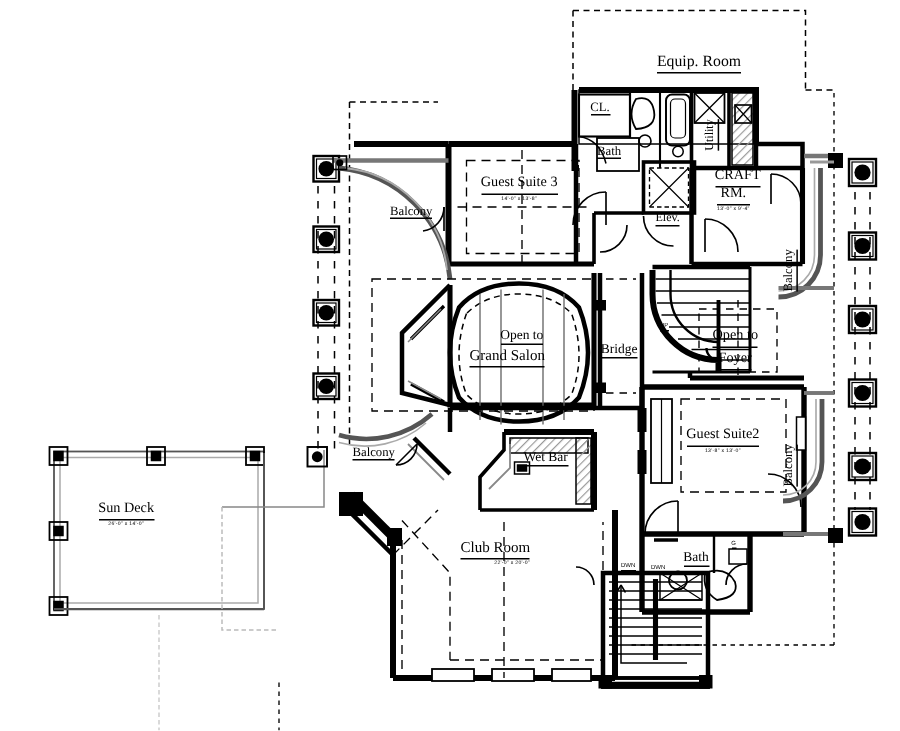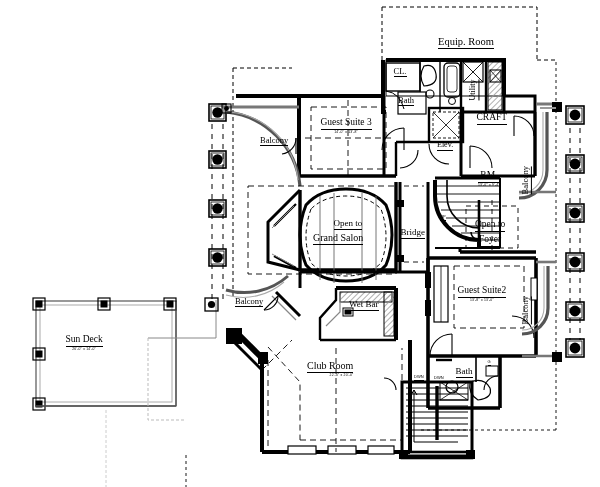--- a/index.html
+++ b/index.html
@@ -429,21 +429,21 @@
       </div>
       <div class="lbl rot" style="font-size: 8px; left: 463.5px; top: 85px;">
         <span class="t">Utility</span>
       </div>
       <div class="lbl" style="font-size: 8px; left: 437px; top: 113px; margin-top: 28px;">
         <span class="t">Elev.</span>
       </div>
       <div class="lbl" style="font-size: 9.5px; left: 476.5px; top: 113px;">
         <span class="t">CRAFT</span>
       </div>
-      <div class="lbl" style="font-size: 9.5px; left: 478px; top: 125px; margin-top: 46px;">
+      <div class="lbl" style="font-size: 9.5px; left: 478px; top: 125px;">
         <span class="t">RM.</span>
         <span class="d">13'-0" x 9'-4"</span>
       </div>
       <div class="lbl" style="font-size: 9.5px; left: 320.5px; top: 118px;">
         <span class="t">Guest Suite 3</span>
         <span class="d">14'-0" x 13'-8"</span>
       </div>
       <div class="lbl" style="font-size: 8.5px; left: 260px; top: 135.5px;">
         <span class="t">Balcony</span>
       </div>

